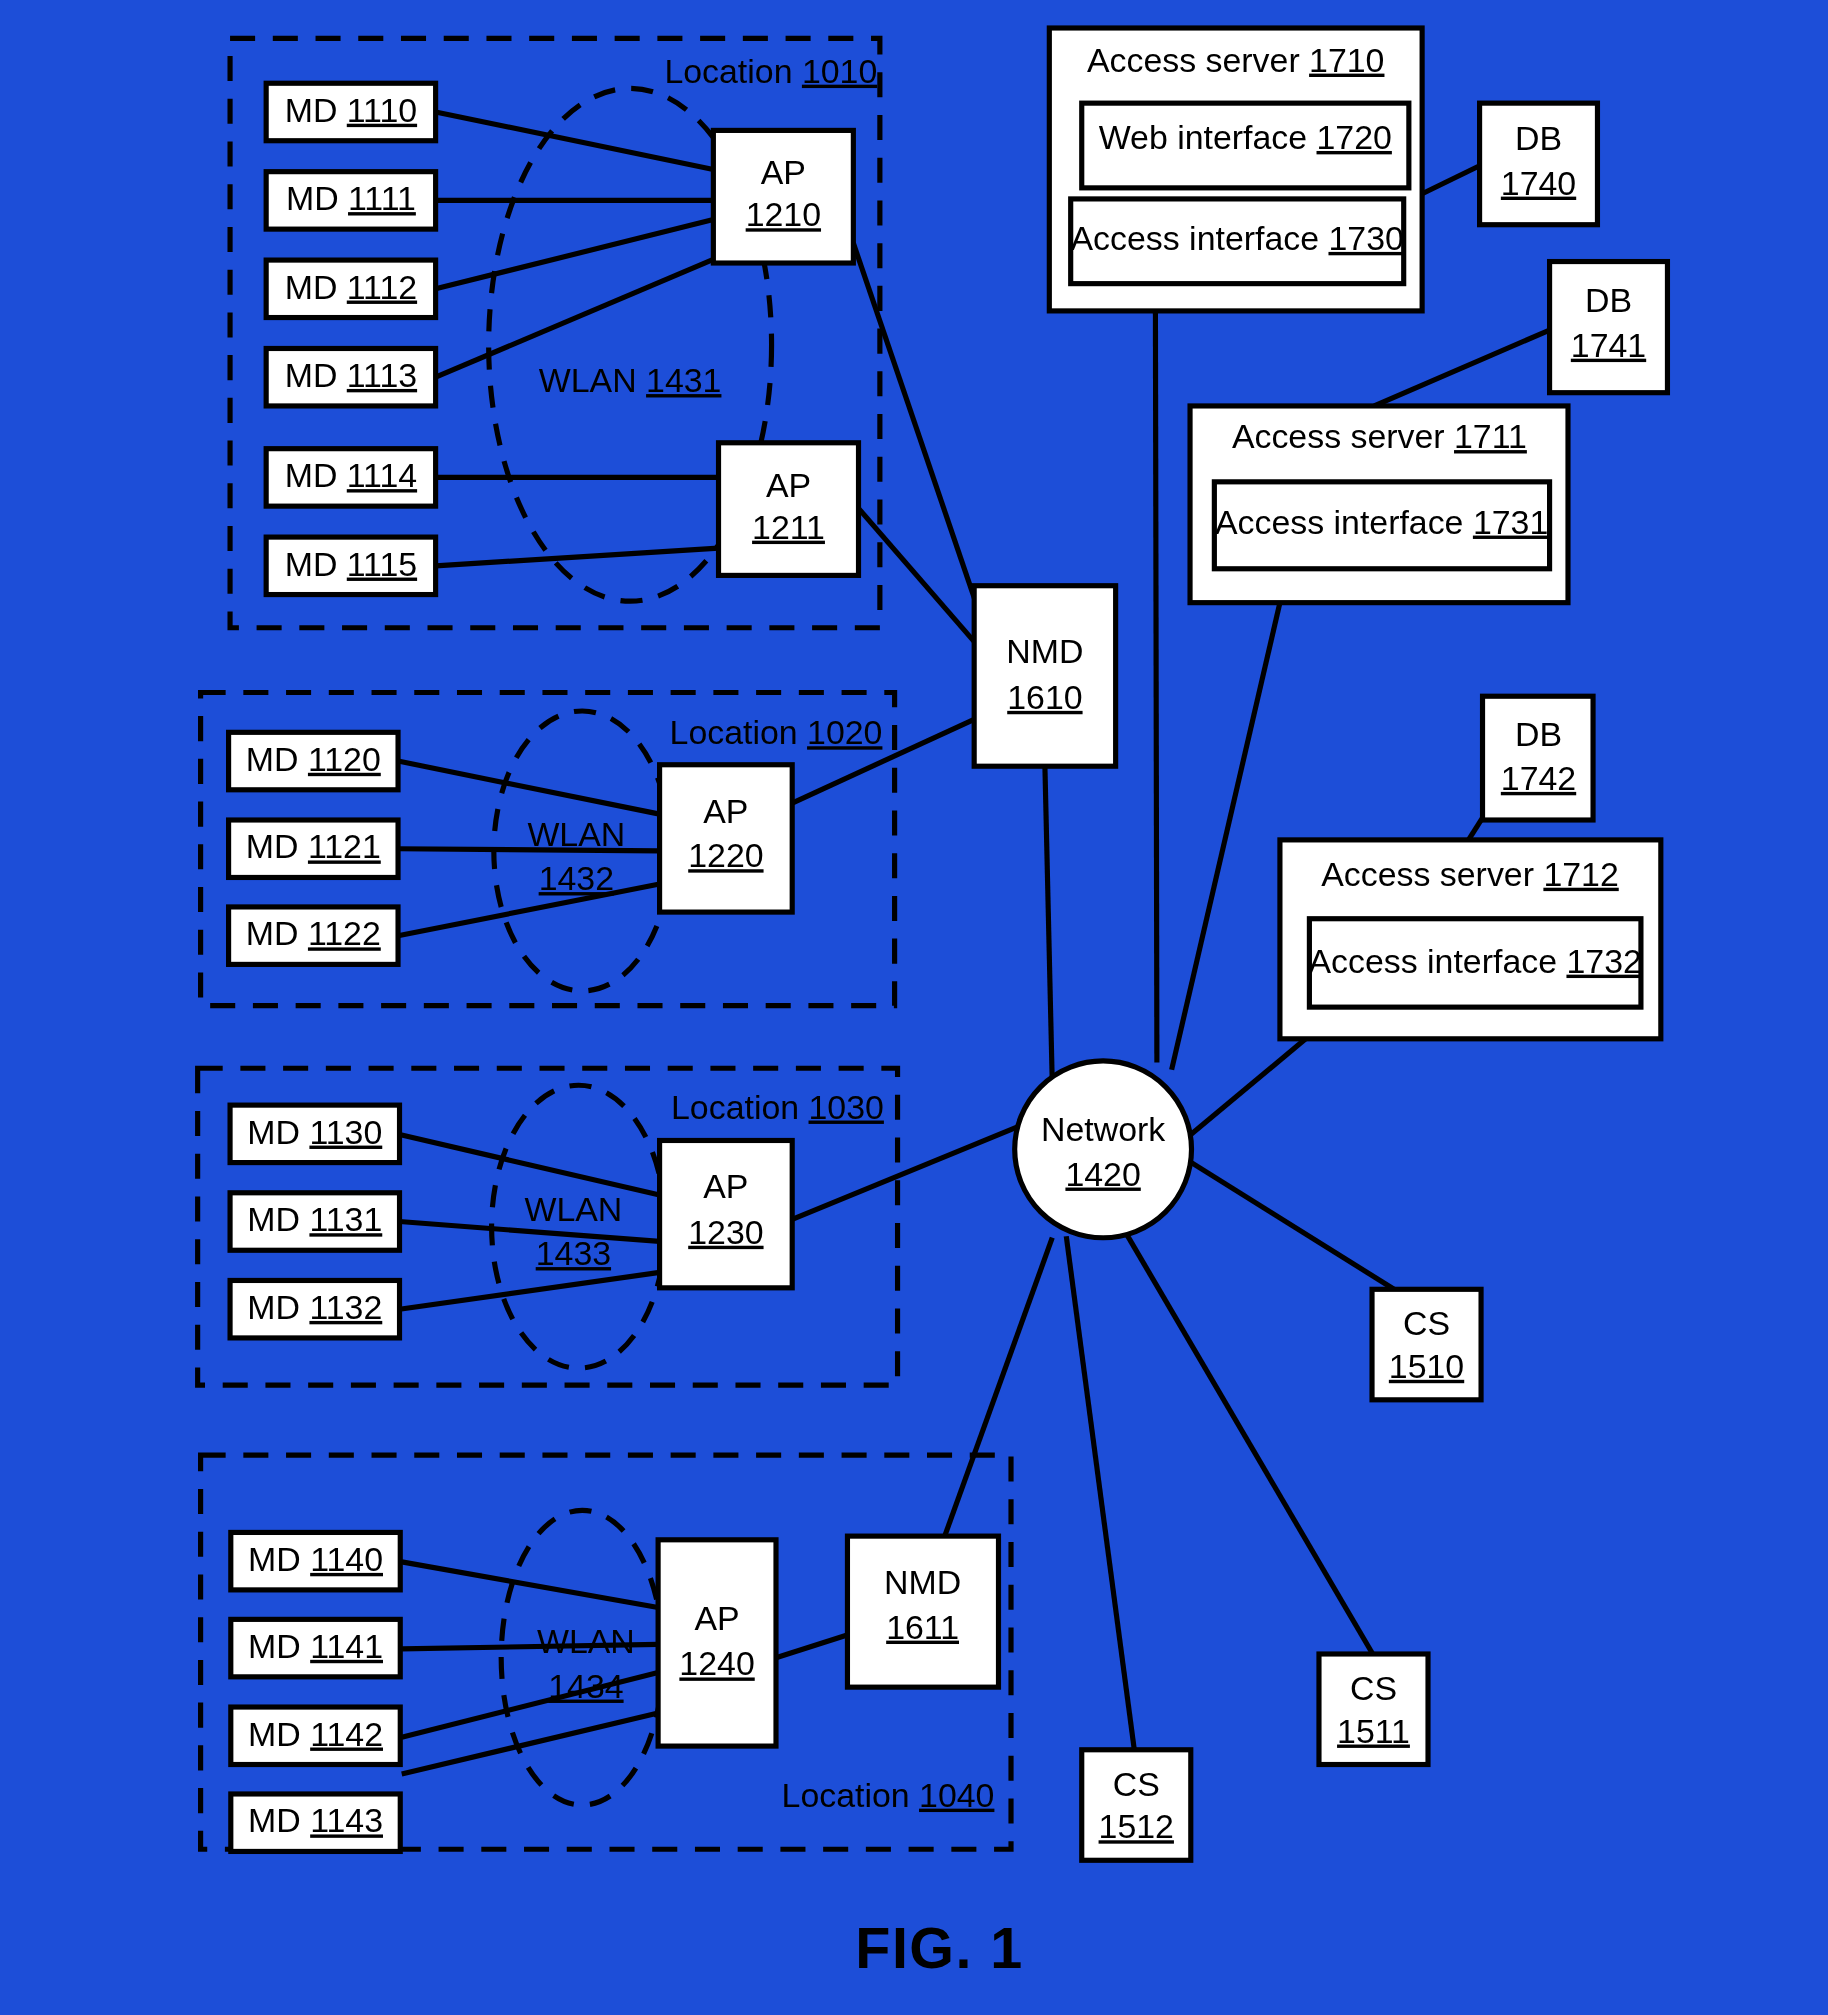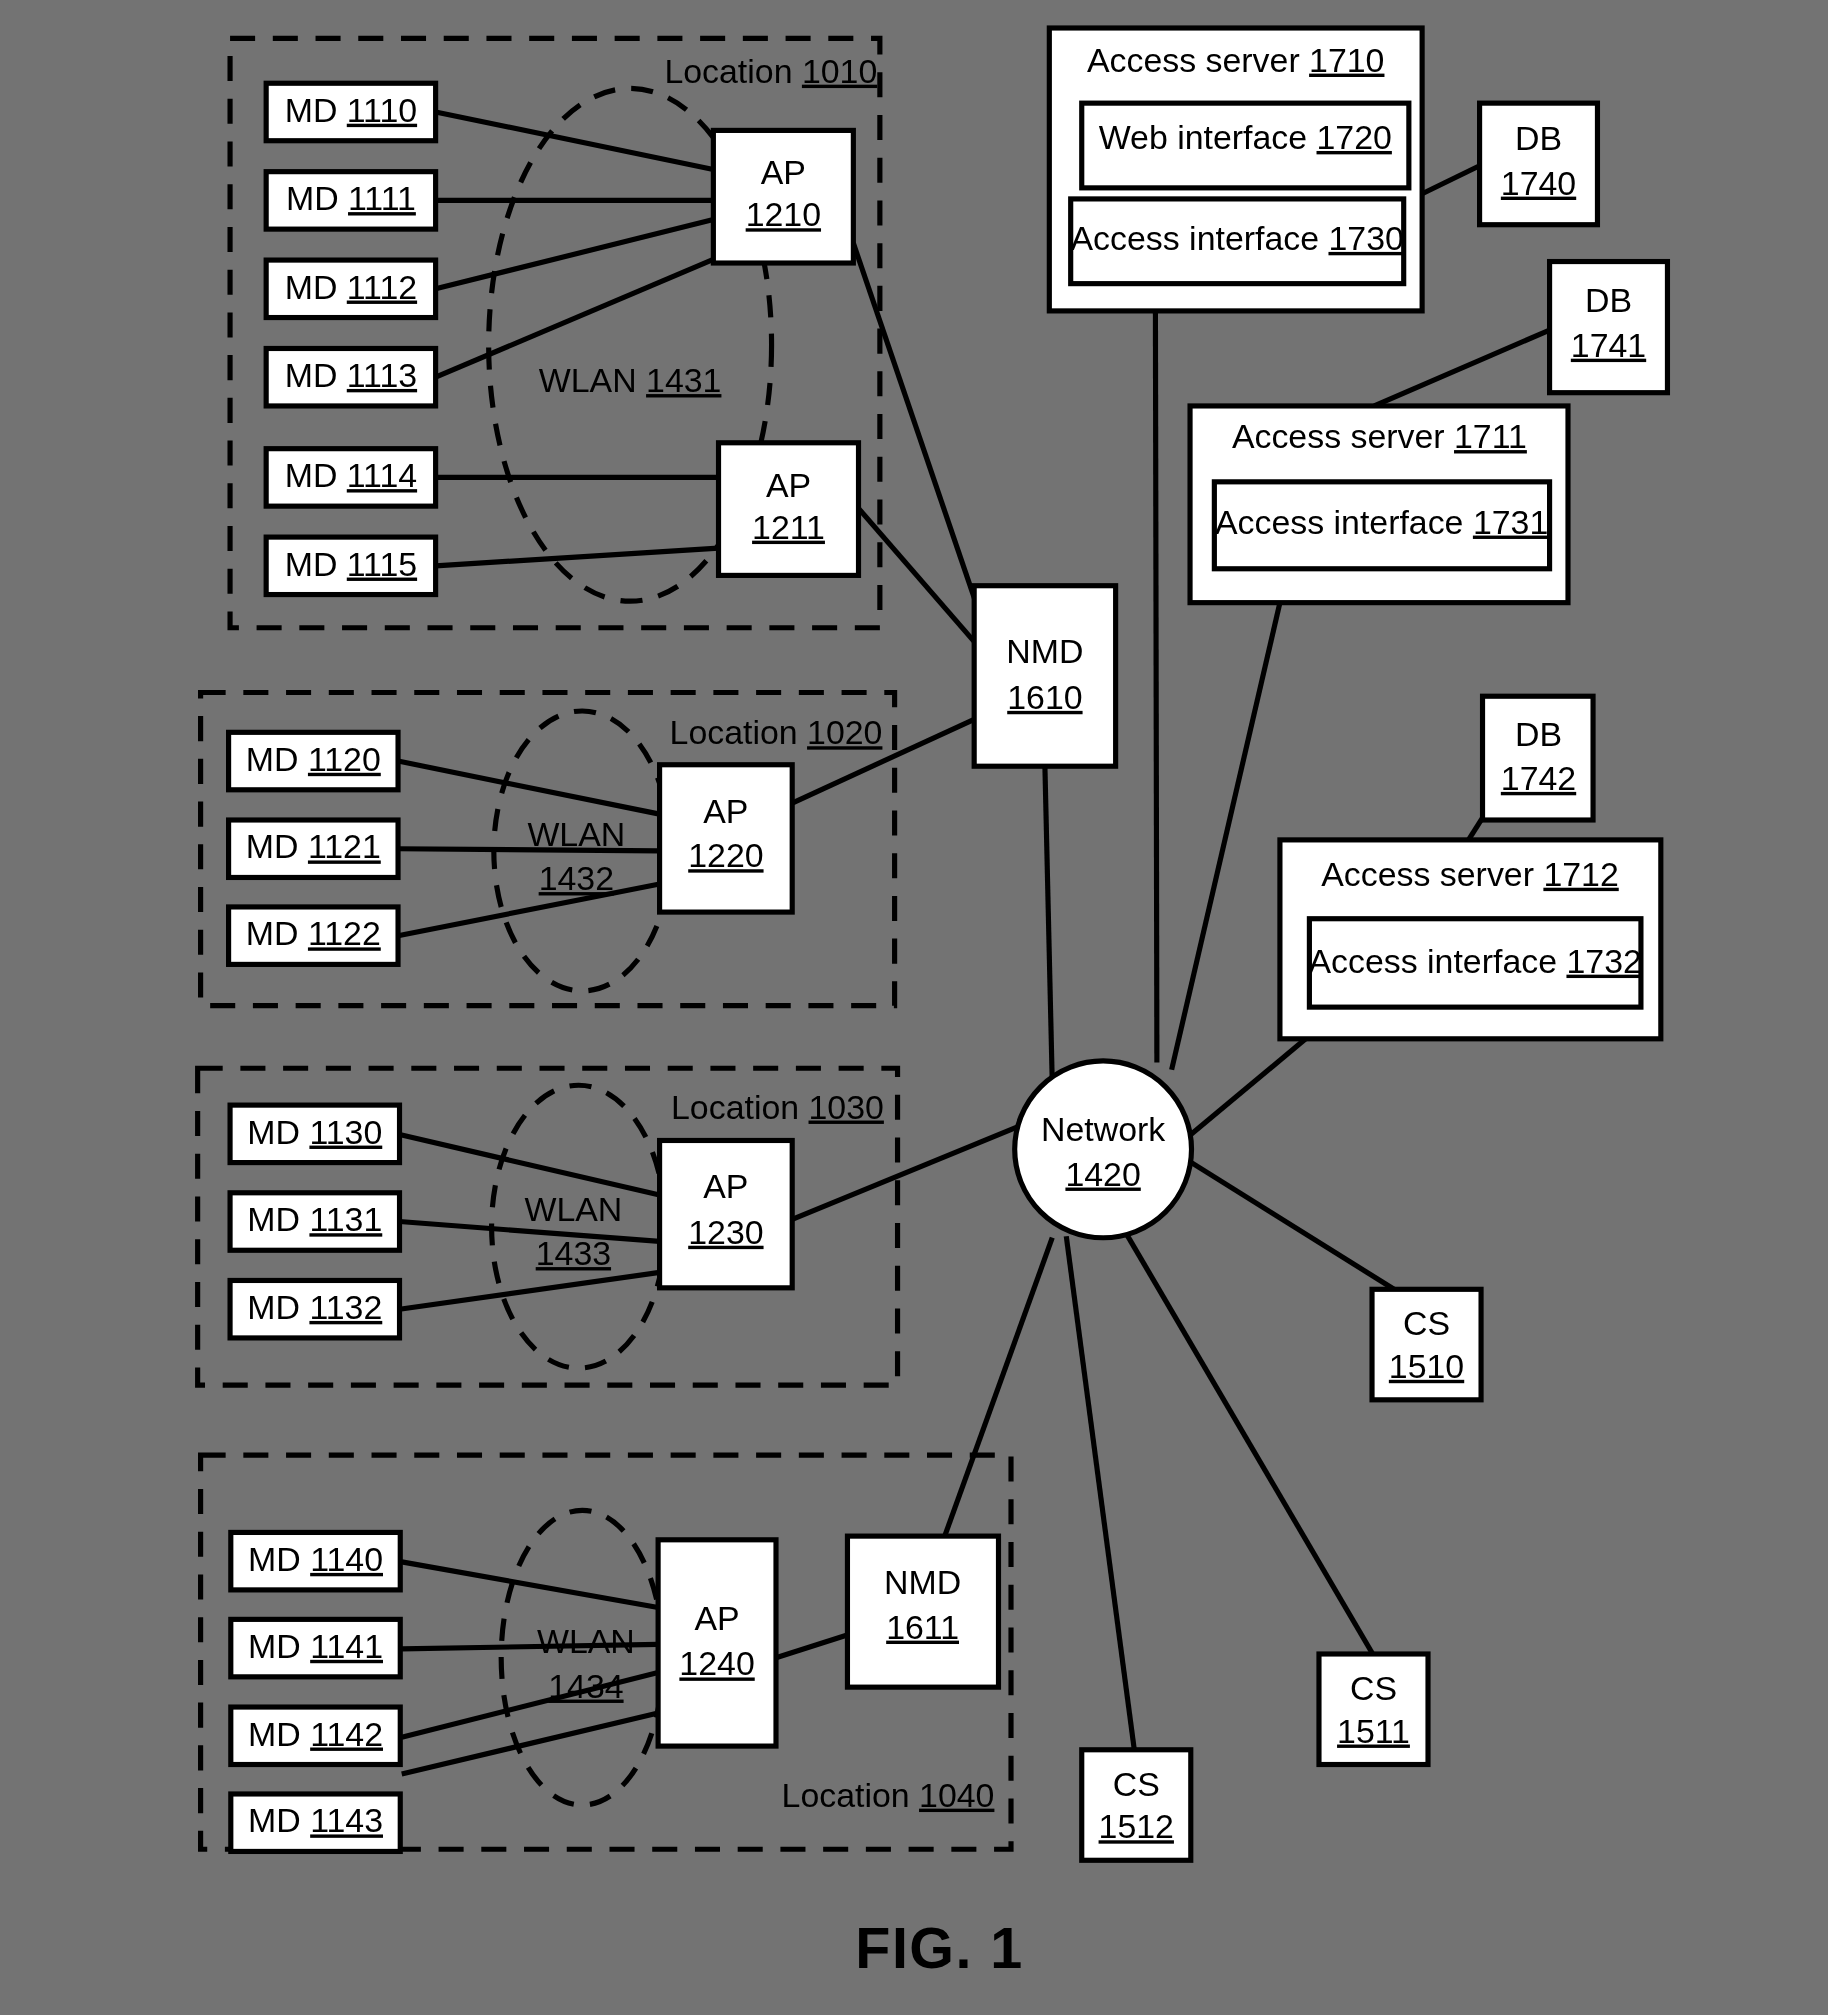--- a/index.html
+++ b/index.html
@@ -10,21 +10,21 @@
   body {
     width: 1829px;
     height: 2015px;
     font-family: "Liberation Sans", sans-serif;
     overflow: hidden;
   }
   #figure-root {
     position: relative;
     width: 1829px;
     height: 2015px;
-    background: #737373;
+    background: #1d4ed8;
   }
   svg#diagram {
     display: block;
     width: 1829px;
     height: 2015px;
   }
   .solid-box {
     fill: #ffffff;
     stroke: #000000;
     stroke-width: 7;

